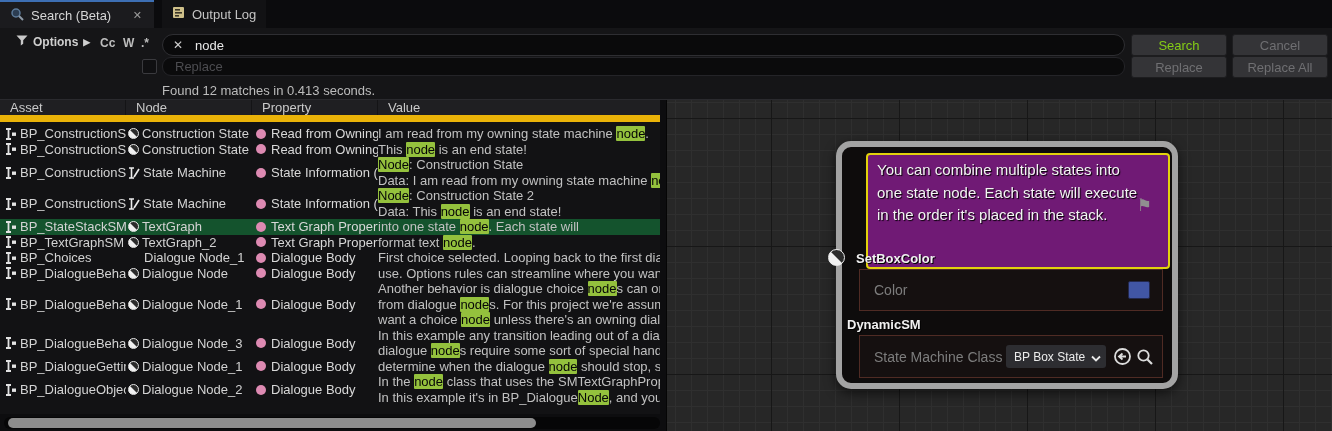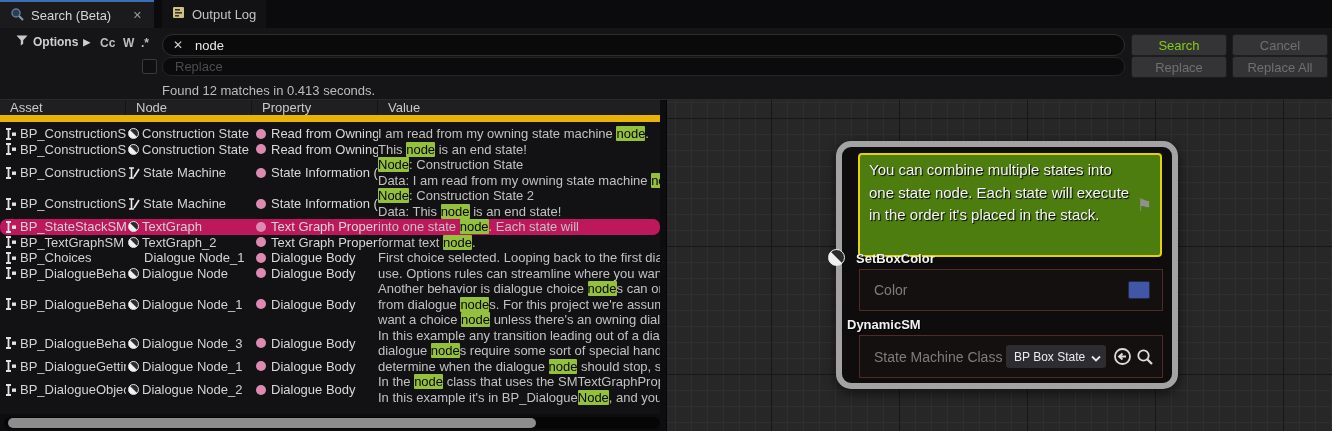--- a/index.html
+++ b/index.html
@@ -31,21 +31,21 @@
   .rpill input{flex:1;background:transparent;border:none;outline:none;color:#4c4c50;font-size:13px;}
   .rpill input::placeholder{color:#4c4c50;}
   .status{position:absolute;left:162px;top:55px;font-size:13px;color:#bcbcbc;}
 
   
   .left{position:absolute;left:0;top:100px;width:666px;height:331px;background:#0d0d0f;}
   .thead{position:absolute;left:0;top:0;width:660px;height:22px;background:#1f1f22;display:flex;border-bottom:7px solid #eab308;}
   .th{font-size:13px;color:#c9c9c9;display:flex;align-items:center;padding-left:10px;border-right:1px solid #141416;}
   .tbody{position:absolute;left:0;top:22px;width:660px;height:292px;background:#121214;overflow:hidden;padding-top:4px;}
   .trow{display:flex;align-items:center;width:660px;}
-  .trow.selected{background:#be185d;border-radius:7px;}
+  .trow.selected{background:#14532d;}
   .cell{overflow:hidden;white-space:nowrap;display:flex;align-items:center;flex:none;}
   .c-asset{width:126px;padding-left:5px;gap:2px;color:#d3d3d3;font-size:13px;}
   .c-node{width:126px;padding-left:2px;gap:3px;color:#d3d3d3;font-size:13px;}
   .c-prop{width:126px;padding-left:4px;gap:5px;color:#d8d8d8;font-size:13px;}
   .c-value{flex:1;display:block;color:#c1c1c1;font-size:13px;}
   .vline{height:15.5px;line-height:15.5px;white-space:nowrap;overflow:hidden;}
   .hl{background:#94c13d;color:#060606;border-radius:1px;}
   .dot{width:10px;height:10px;border-radius:50%;background:#dd8ab2;flex:none;}
   .sicon{width:11px;height:11px;border-radius:50%;flex:none;background:linear-gradient(to top right,#f0f0f0 47%,#2b2b2b 53%);border:1px solid #e6e6e6;}
   .nspace{width:13px;flex:none;}
@@ -57,21 +57,21 @@
     background-color:#272727;
     background-image:
       linear-gradient(#171717 1px,transparent 1px),
       linear-gradient(90deg,#171717 1px,transparent 1px),
       linear-gradient(#2f2f2f 1px,transparent 1px),
       linear-gradient(90deg,#2f2f2f 1px,transparent 1px);
     background-size:128px 128px,128px 128px,16px 16px,16px 16px;
     background-position:0 18px,104px 0,0 2px,8px 0;
     border-left:1px solid #050505;}
   .uenode{position:absolute;left:169px;top:41px;width:342px;height:248px;border:6px solid #a3a3a3;border-radius:15px;background:#0e0c0c;box-shadow:0 4px 12px rgba(0,0,0,.6);}
-  .ytext{position:absolute;left:16px;top:6px;width:304px;height:104px;background:#4d7c0f;border:2px solid #e2d20c;border-radius:4px;padding:4px 30px 4px 9px;color:#f4f4f4;font-size:15px;line-height:22.5px;text-shadow:1px 1px 1px #000;overflow:hidden;}
+  .ytext{position:absolute;left:24px;top:6px;width:304px;height:116px;background:#701a75;border:2px solid #e2d20c;border-radius:4px;padding:4px 30px 4px 9px;color:#f4f4f4;font-size:15px;line-height:22.5px;text-shadow:1px 1px 1px #000;overflow:hidden;}
   .flag{position:absolute;right:20px;top:48px;color:#909090;font-size:17px;}
   .nstate{position:absolute;left:-14px;top:102px;width:17px;height:17px;border-radius:50%;background:linear-gradient(to top right,#f0f0f0 47%,#2b2b2b 53%);border:1px solid #efefef;}
   .nlabel{position:absolute;font-weight:bold;font-size:13px;color:#f1f1f1;text-shadow:1px 1px 0 #000;}
   .sect{position:absolute;left:17px;width:304px;border:1px solid #4f2b24;background:#151010;display:flex;align-items:center;}
   .sect .fieldlabel{color:#7d7d7d;font-size:14px;padding-left:14px;}
   .swatch{margin-left:auto;margin-right:12px;width:22px;height:18px;background:#4156a5;border:1px solid #23284d;border-radius:2px;}
   .dd{margin-left:auto;width:100px;height:23px;background:#2d2d31;border-radius:3px;display:flex;align-items:center;padding:0 5px 0 8px;gap:2px;}
   .dd .ddv{color:#ececec;font-size:12px;white-space:nowrap;overflow:hidden;flex:1;}
   .iconbtn{display:flex;align-items:center;justify-content:center;flex:none;}
 </style>

